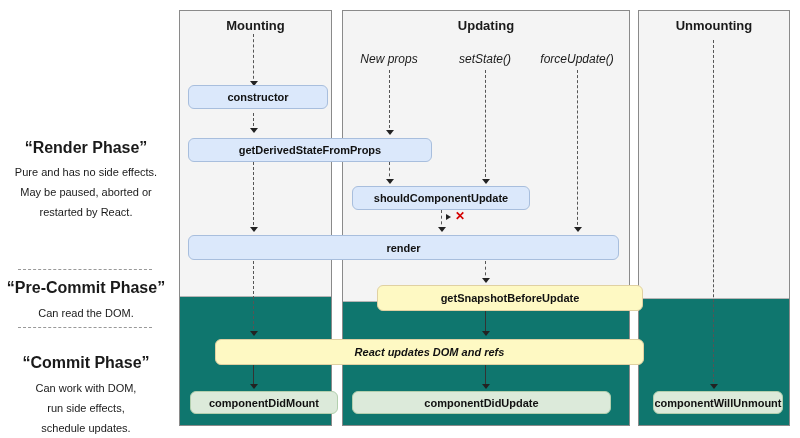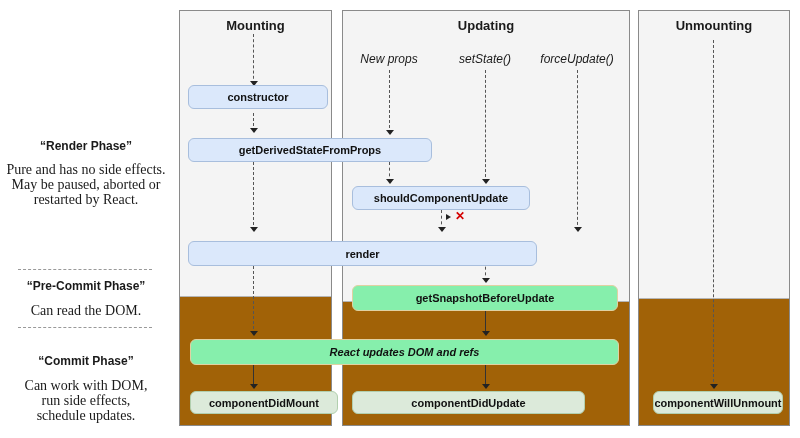--- a/index.html
+++ b/index.html
@@ -2,21 +2,21 @@
 <html><head>
 <meta charset="utf-8">
 <style>
   html,body{margin:0;padding:0;background:#ffffff;}
   .canvas{
     position:relative;width:800px;height:438px;background:#ffffff;
     font-family:"Liberation Sans",sans-serif;color:#111;overflow:hidden;
   }
   
   .column{
-    position:absolute;top:10px;height:416px;background:#a16207;
+    position:absolute;top:10px;height:416px;background:#0f766e;
     border:1px solid #8a8a8a;box-sizing:border-box;
   }
   .col-shade{
     position:absolute;left:0;top:0;width:100%;background:#f4f4f4;
     border-bottom:1px solid #b5b5b5;box-sizing:border-box;
   }
   .col-title{
     position:absolute;top:7px;left:0;width:100%;text-align:center;
     font-size:13px;font-weight:bold;color:#1a1a1a;
   }
@@ -25,21 +25,21 @@
     position:absolute;top:52px;width:96px;text-align:center;
     font-size:12px;font-style:italic;color:#1a1a1a;
   }
   
   .box{
     position:absolute;box-sizing:border-box;border-radius:6px;
     text-align:center;font-size:11px;font-weight:bold;color:#111;
     border:1px solid;display:flex;align-items:center;justify-content:center;
   }
   .box.blue  {background:#dbe8fb;border-color:#a8bedd;}
-  .box.yellow{background:#86efac;border-color:#e0d1a2;}
+  .box.yellow{background:#fef9c3;border-color:#e0d1a2;margin-left:25px;}
   .box.green {background:#dceada;border-color:#b2cfae;}
   .box.italic{font-style:italic;font-weight:bold;}
   
   .arrow{position:absolute;width:0;}
   .arrow.dashed{border-left:1px dashed #555;}
   .arrow.solid{border-left:1px solid #333;}
   .arrow::after{
     content:'';position:absolute;bottom:-2px;left:-4px;width:0;height:0;
     border-left:4px solid transparent;border-right:4px solid transparent;
     border-top:5px solid #222;
@@ -49,22 +49,22 @@
     position:absolute;left:446px;top:214px;width:0;height:0;
     border-top:3px solid transparent;border-bottom:3px solid transparent;
     border-left:5px solid #222;
   }
   .reject-x{
     position:absolute;left:455px;top:210px;font-size:12px;font-weight:bold;
     color:#d40000;line-height:12px;
   }
   
   .legend{position:absolute;left:0;top:0;width:172px;text-align:center;}
-  .phase-title{position:absolute;width:172px;font-size:12px;font-weight:bold;color:#1a1a1a;}
-  .phase-desc{position:absolute;width:172px;font-size:14px;line-height:15px;color:#1a1a1a;white-space:pre-line;font-family:Liberation Serif, serif;}
+  .phase-title{position:absolute;width:172px;font-size:16px;font-weight:bold;color:#1a1a1a;}
+  .phase-desc{position:absolute;width:172px;font-size:11px;line-height:20px;color:#1a1a1a;white-space:pre-line;}
   .phase-divider{position:absolute;left:18px;width:134px;border-top:1px dashed #999;}
 </style>
 </head>
 <body>
 
 <div class="canvas">
 
   <div class="legend">
     <div class="phase-title" style="top:139px">“Render Phase”</div>
     <div class="phase-desc" style="top:162px">Pure and has no side effects.
@@ -112,20 +112,20 @@
   <div class="arrow solid" style="left:253px;top:365px;height:22px"></div>
   <div class="arrow solid" style="left:485px;top:311px;height:23px"></div>
   <div class="arrow solid" style="left:485px;top:365px;height:22px"></div>
 
   <div class="reject-branch"></div>
   <div class="reject-x">✕</div>
 
   <div class="box blue" style="left:188px;top:85px;width:140px;height:24px">constructor</div>
   <div class="box blue" style="left:188px;top:138px;width:244px;height:24px">getDerivedStateFromProps</div>
   <div class="box blue" style="left:352px;top:186px;width:178px;height:24px">shouldComponentUpdate</div>
-  <div class="box blue" style="left:188px;top:241px;width:349px;height:25px">render</div>
+  <div class="box blue" style="left:188px;top:235px;width:431px;height:25px">render</div>
   <div class="box yellow" style="left:352px;top:285px;width:266px;height:26px">getSnapshotBeforeUpdate</div>
   <div class="box yellow italic" style="left:190px;top:339px;width:429px;height:26px">React updates DOM and refs</div>
   <div class="box green" style="left:190px;top:391px;width:148px;height:23px">componentDidMount</div>
-  <div class="box green" style="left:352px;top:391px;width:233px;height:23px">componentDidUpdate</div>
+  <div class="box green" style="left:352px;top:391px;width:259px;height:23px">componentDidUpdate</div>
   <div class="box green" style="left:653px;top:391px;width:130px;height:23px">componentWillUnmount</div>
 
 </div>
 
 </body></html>

